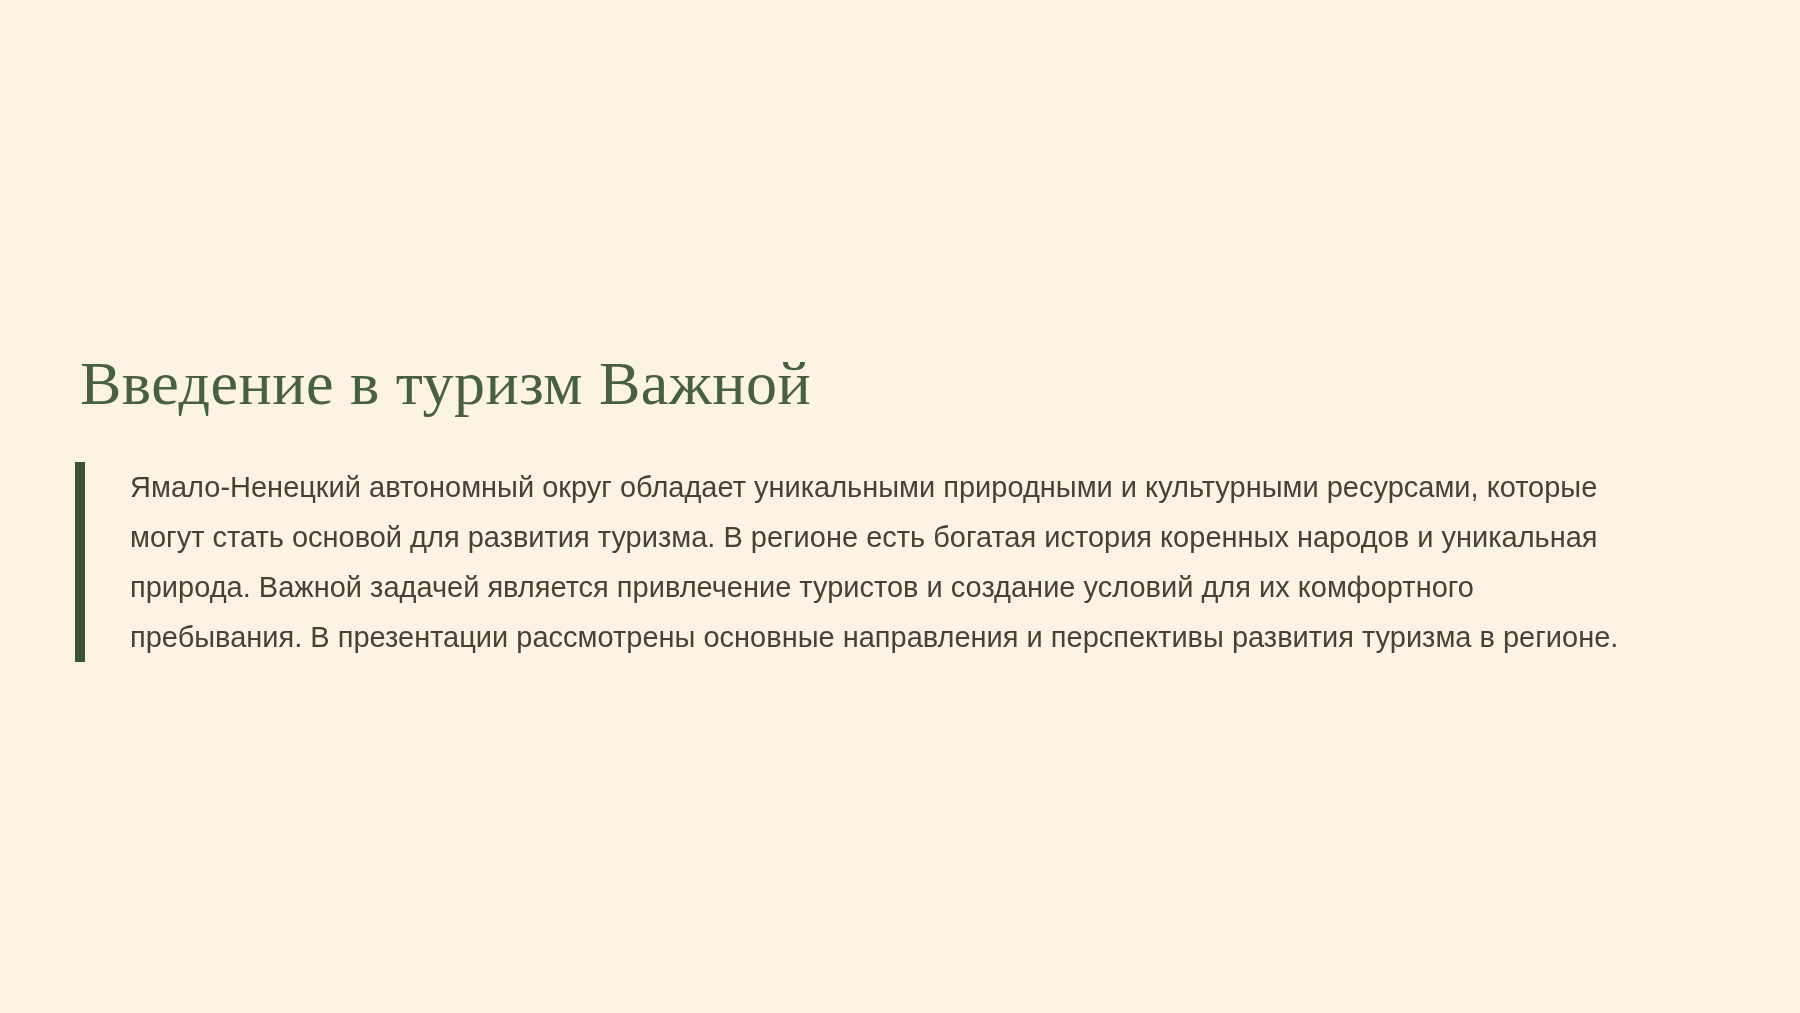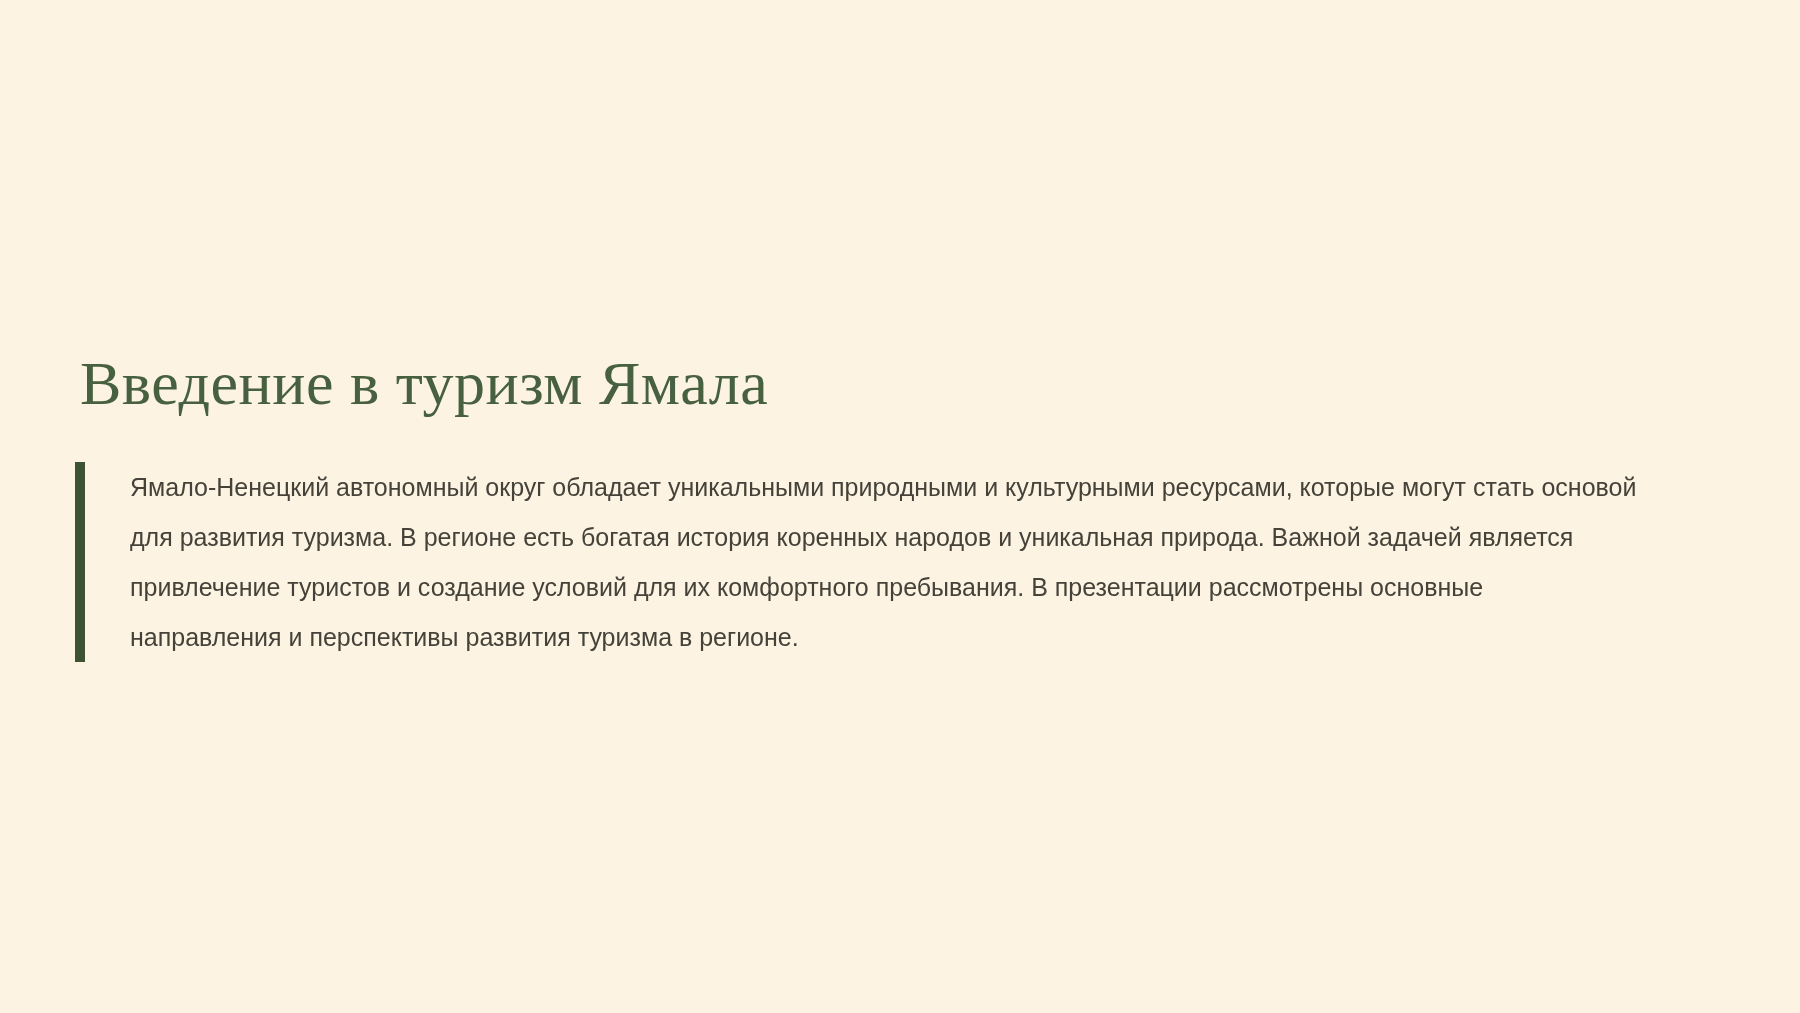--- a/index.html
+++ b/index.html
@@ -44,30 +44,30 @@
     .accent-bar {
       flex: 0 0 10px;
       width: 10px;
       background: #3c5233;
     }
 
     .intro-paragraph {
       margin-left: 45px;
       max-width: 1510px;
       font-family: "Liberation Sans", "DejaVu Sans", sans-serif;
-      font-size: 25px;
+      font-size: 29px;
       line-height: 50px;
       color: #454239;
     }
   </style>
 </head>
 <body>
 
 <div class="slide">
 
-  <h1 class="slide-title">Введение в туризм Ямала</h1>
+  <h1 class="slide-title">Введение в туризм Важной</h1>
 
   <div class="intro-block">
     <div class="accent-bar"></div>
     <p class="intro-paragraph">Ямало-Ненецкий автономный округ обладает уникальными природными и культурными ресурсами, которые могут стать основой для развития туризма. В регионе есть богатая история коренных народов и уникальная природа. Важной задачей является привлечение туристов и создание условий для их комфортного пребывания. В презентации рассмотрены основные направления и перспективы развития туризма в регионе.</p>
   </div>
 
 </div>
 
 </body></html>

